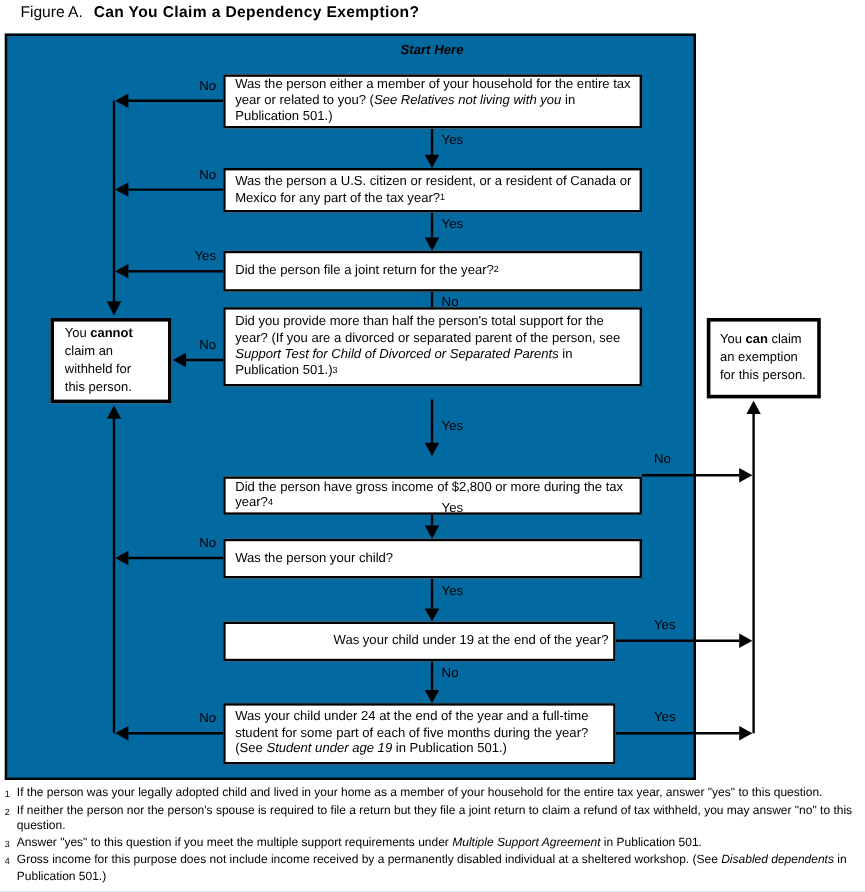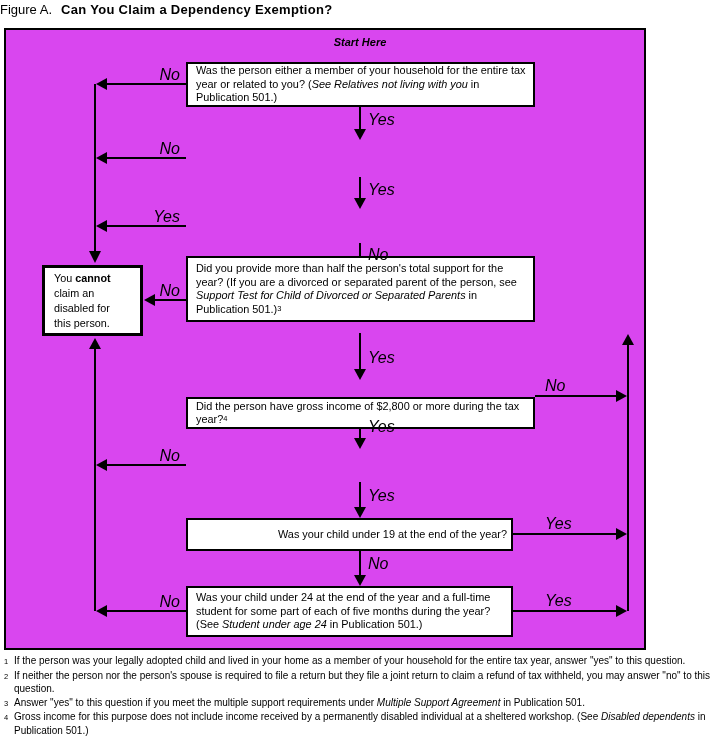--- a/index.html
+++ b/index.html
@@ -1,27 +1,27 @@
 <!DOCTYPE html>
 <html><head>
 <meta charset="utf-8">
 <style>
   * { margin:0; padding:0; box-sizing:border-box; }
   html,body { background:#fff; }
   body {
     width:721px; height:743px; position:relative; overflow:hidden;
     font-family:"Liberation Sans", sans-serif; color:#000;
   }
-  .title { position:absolute; left:0; top:2px; font-size:13px; white-space:nowrap; }
+  .title { position:absolute; left:17px; top:2px; font-size:13px; white-space:nowrap; }
   .title .t-normal { font-weight:normal; margin-right:9px; }
   .title .t-bold { font-weight:bold; letter-spacing:0.3px; }
 
   .frame {
-    position:absolute; left:4px; top:28px; width:642px; height:622px;
-    border:2px solid #000; background:#d946ef;
+    position:absolute; left:4px; top:28px; width:576px; height:622px;
+    border:2px solid #000; background:#0369a1;
   }
   .frame svg { position:absolute; left:0; top:0; }
 
   .start {
     position:absolute; left:254px; top:6px; width:200px; text-align:center;
     font-size:11px; font-weight:bold; font-style:italic;
   }
 
   .qbox {
     position:absolute; left:180px; width:349px; border:2px solid #000; background:#fff;
@@ -37,21 +37,21 @@
     position:absolute; border:3px solid #000; background:#fff;
     display:flex; flex-direction:column; justify-content:center;
     font-size:10.8px; line-height:15px;
   }
   .rbox .rline { white-space:nowrap; }
   .rbox b { font-weight:bold; }
   #cannot-box { left:36px;  top:235px; width:101px; height:71px; padding-left:9px; }
   #can-box    { left:583px; top:235px; width:95px;  height:67px; padding-left:8px; }
 
   .elabel {
-    position:absolute; font-size:16px; font-style:italic; white-space:nowrap;
+    position:absolute; font-size:11px; white-space:nowrap;
   }
   .elabel.l { left:114px; width:60px; text-align:right; }
   .elabel.c { left:362px; }
   .elabel.r { left:539px; }
 
   .footnotes {
     position:absolute; left:4px; top:654px; width:714px;
     font-size:10px; line-height:13.5px;
   }
   .footnote { display:flex; }
@@ -96,38 +96,52 @@
       <polygon points="610,575 610,587 621,581"></polygon>
       <polygon points="616,315 628,315 622,304"></polygon>
     </g>
   </svg>
 
   <div class="start">Start Here</div>
 
   <div class="qbox" style="top:32px;height:45px">
     <p class="qtext"><span>Was the person either a member of your household for the entire tax year or related to you? (</span><i>See Relatives not living with you</i><span> in Publication 501.)</span><sup></sup></p>
   </div>
+  <div class="qbox" style="top:110px;height:37px">
+    <p class="qtext"><span>Was the person a U.S. citizen or resident, or a resident of Canada or Mexico for any part of the tax year?</span><i></i><span></span><sup>1</sup></p>
+  </div>
+  <div class="qbox" style="top:179px;height:34px">
+    <p class="qtext"><span>Did the person file a joint return for the year?</span><i></i><span></span><sup>2</sup></p>
+  </div>
   <div class="qbox" style="top:226px;height:66px">
     <p class="qtext"><span>Did you provide more than half the person's total support for the year? (If you are a divorced or separated parent of the person, see </span><i>Support Test for Child of Divorced or Separated Parents</i><span> in Publication 501.)</span><sup>3</sup></p>
   </div>
   <div class="qbox" style="top:367px;height:32px">
     <p class="qtext"><span>Did the person have gross income of $2,800 or more during the tax year?</span><i></i><span></span><sup>4</sup></p>
   </div>
+  <div class="qbox" style="top:419px;height:33px">
+    <p class="qtext"><span>Was the person your child?</span><i></i><span></span><sup></sup></p>
+  </div>
   <div class="qbox narrow" style="top:488px;height:33px">
     <p class="qtext"><span>Was your child under 19 at the end of the year?</span><i></i><span></span><sup></sup></p>
   </div>
   <div class="qbox narrow" style="top:556px;height:51px">
-    <p class="qtext"><span>Was your child under 24 at the end of the year and a full-time student for some part of each of five months during the year? (See </span><i>Student under age 24</i><span> in Publication 501.)</span><sup></sup></p>
+    <p class="qtext"><span>Was your child under 24 at the end of the year and a full-time student for some part of each of five months during the year? (See </span><i>Student under age 19</i><span> in Publication 501.)</span><sup></sup></p>
   </div>
 
   <div class="rbox" id="cannot-box">
     <div class="rline"><span>You </span><b>cannot</b><span></span></div>
     <div class="rline">claim an</div>
-    <div class="rline">disabled for</div>
+    <div class="rline">withheld for</div>
     <div class="rline">this person.</div>
+  </div>
+  <div class="rbox" id="can-box">
+    <div class="rline"><span>You </span><b>can</b><span> claim</span></div>
+    <div class="rline">an exemption</div>
+    <div class="rline">for this person.</div>
   </div>
 
   <div class="elabel l" style="top:36px">No</div>
   <div class="elabel l" style="top:110px">No</div>
   <div class="elabel l" style="top:178px">Yes</div>
   <div class="elabel l" style="top:252px">No</div>
   <div class="elabel l" style="top:417px">No</div>
   <div class="elabel l" style="top:563px">No</div>
 
   <div class="elabel c" style="top:81px">Yes</div>

